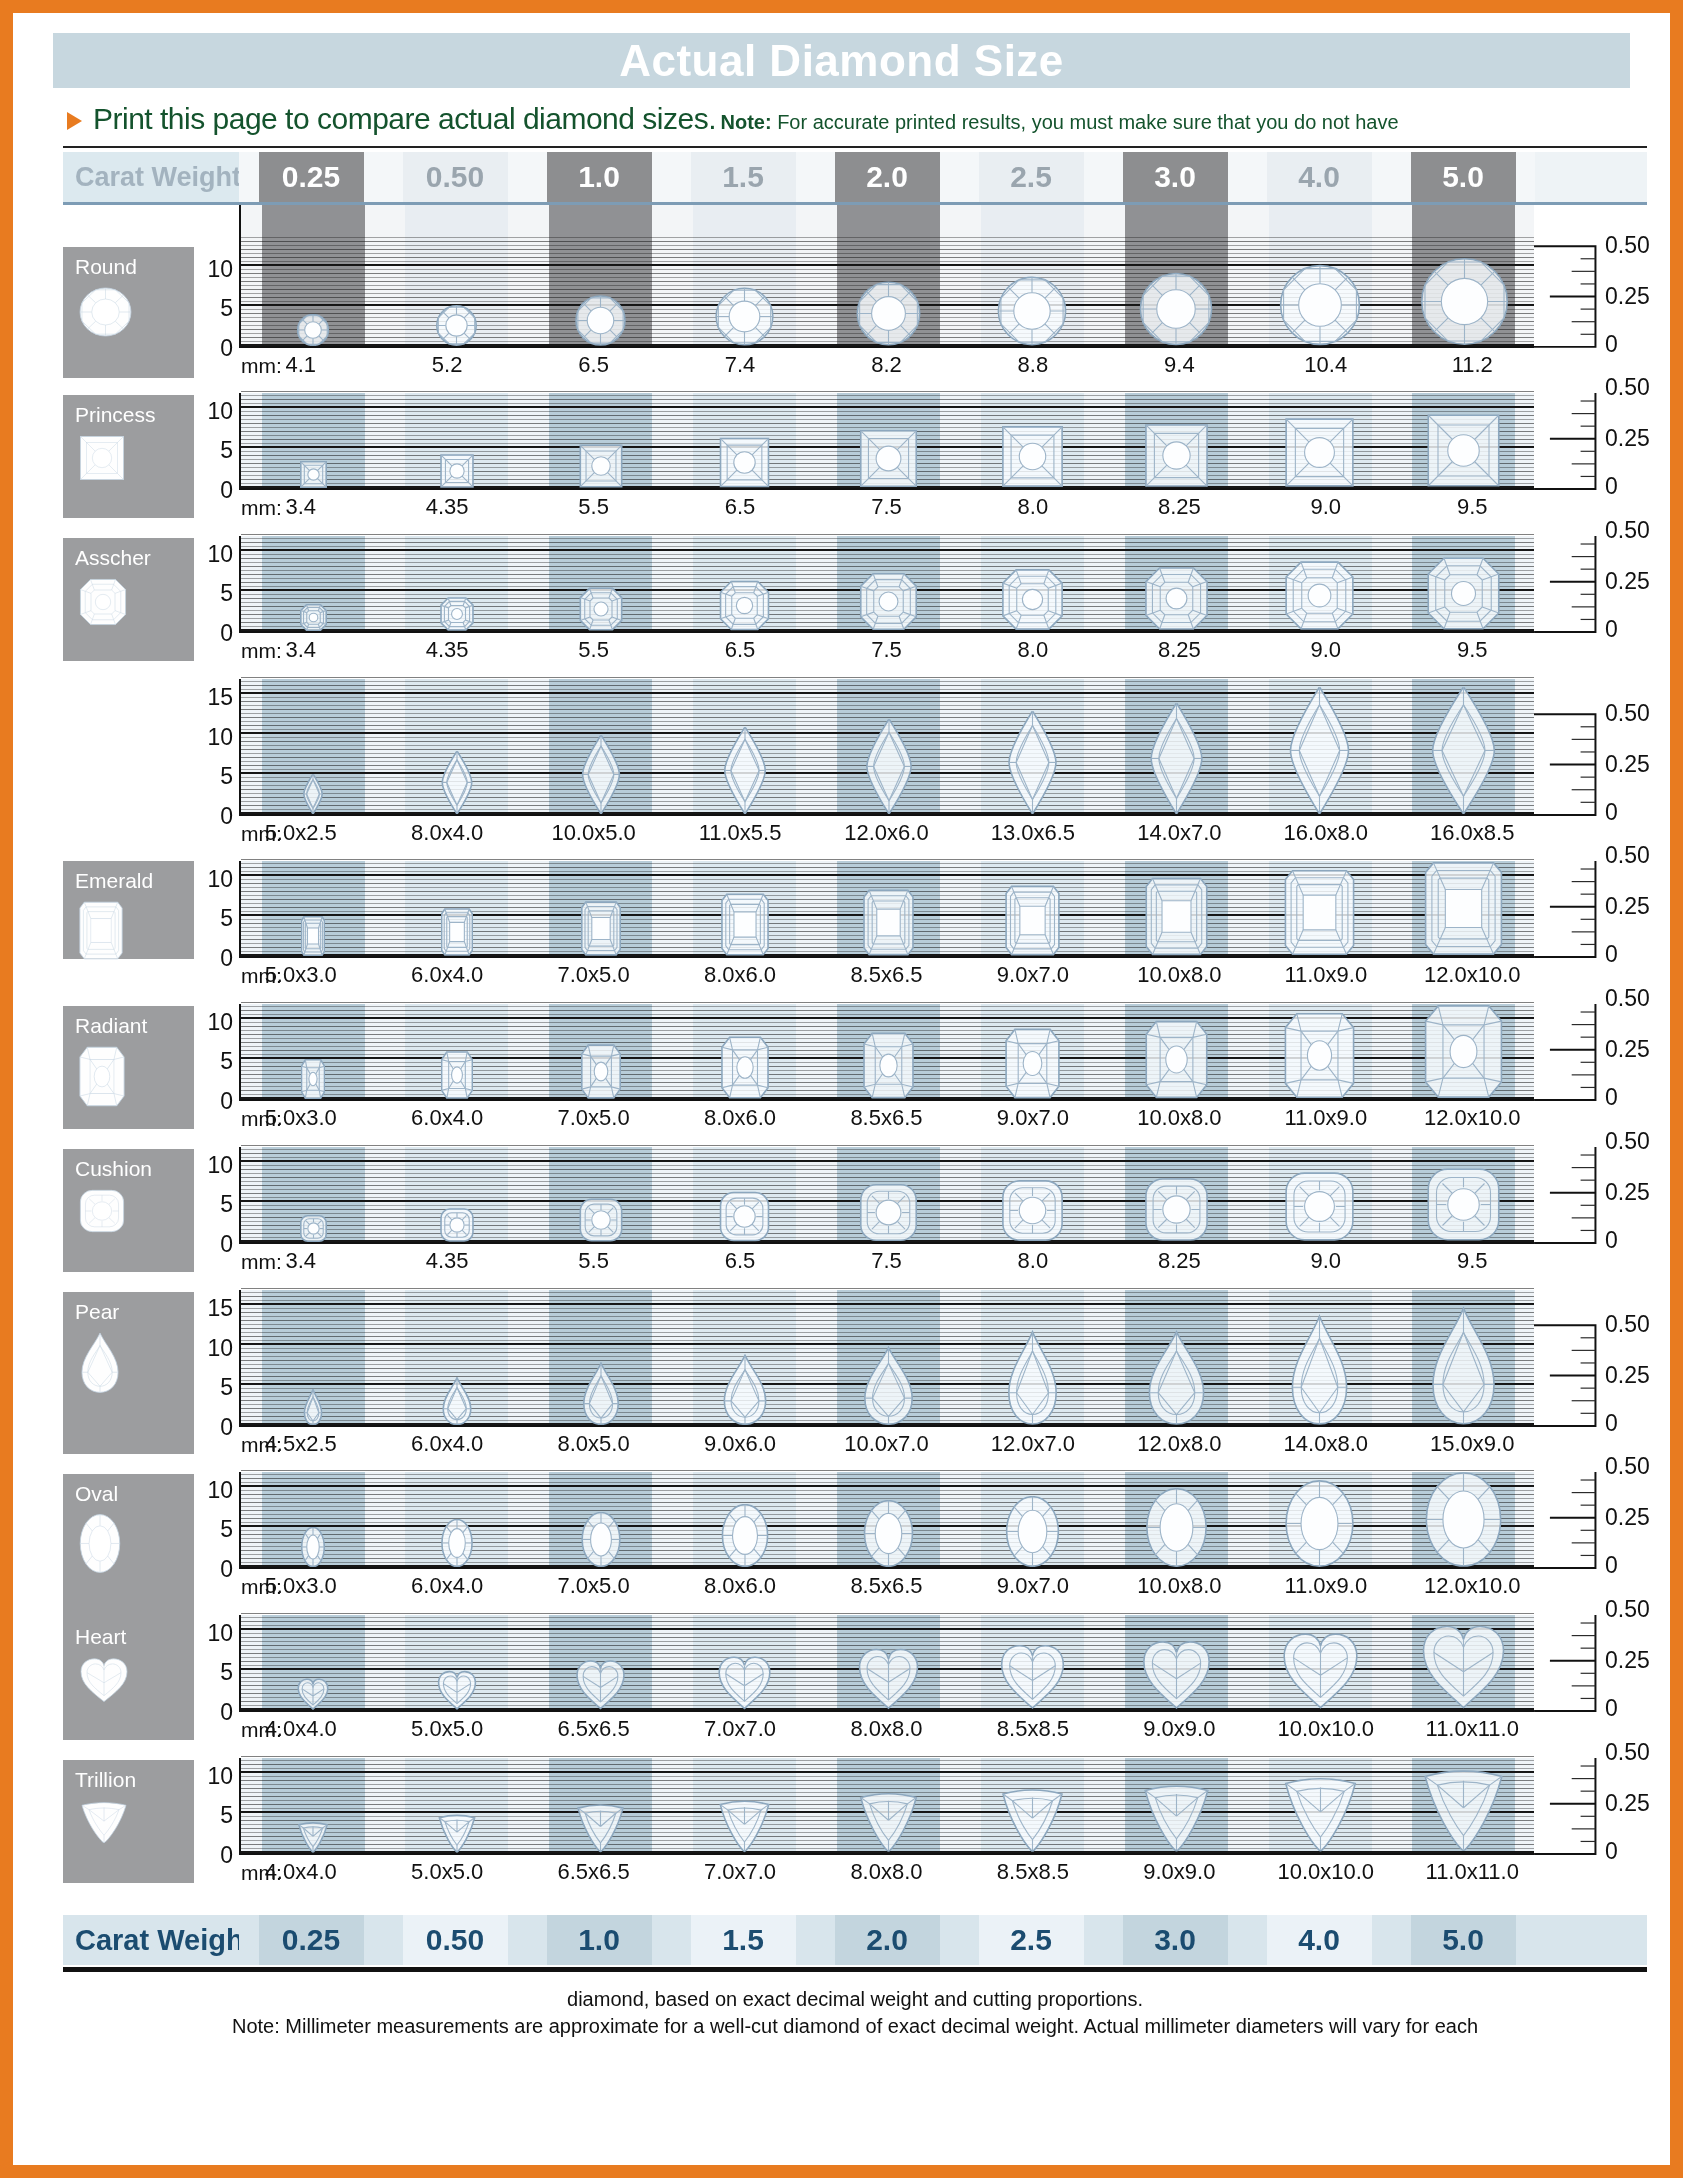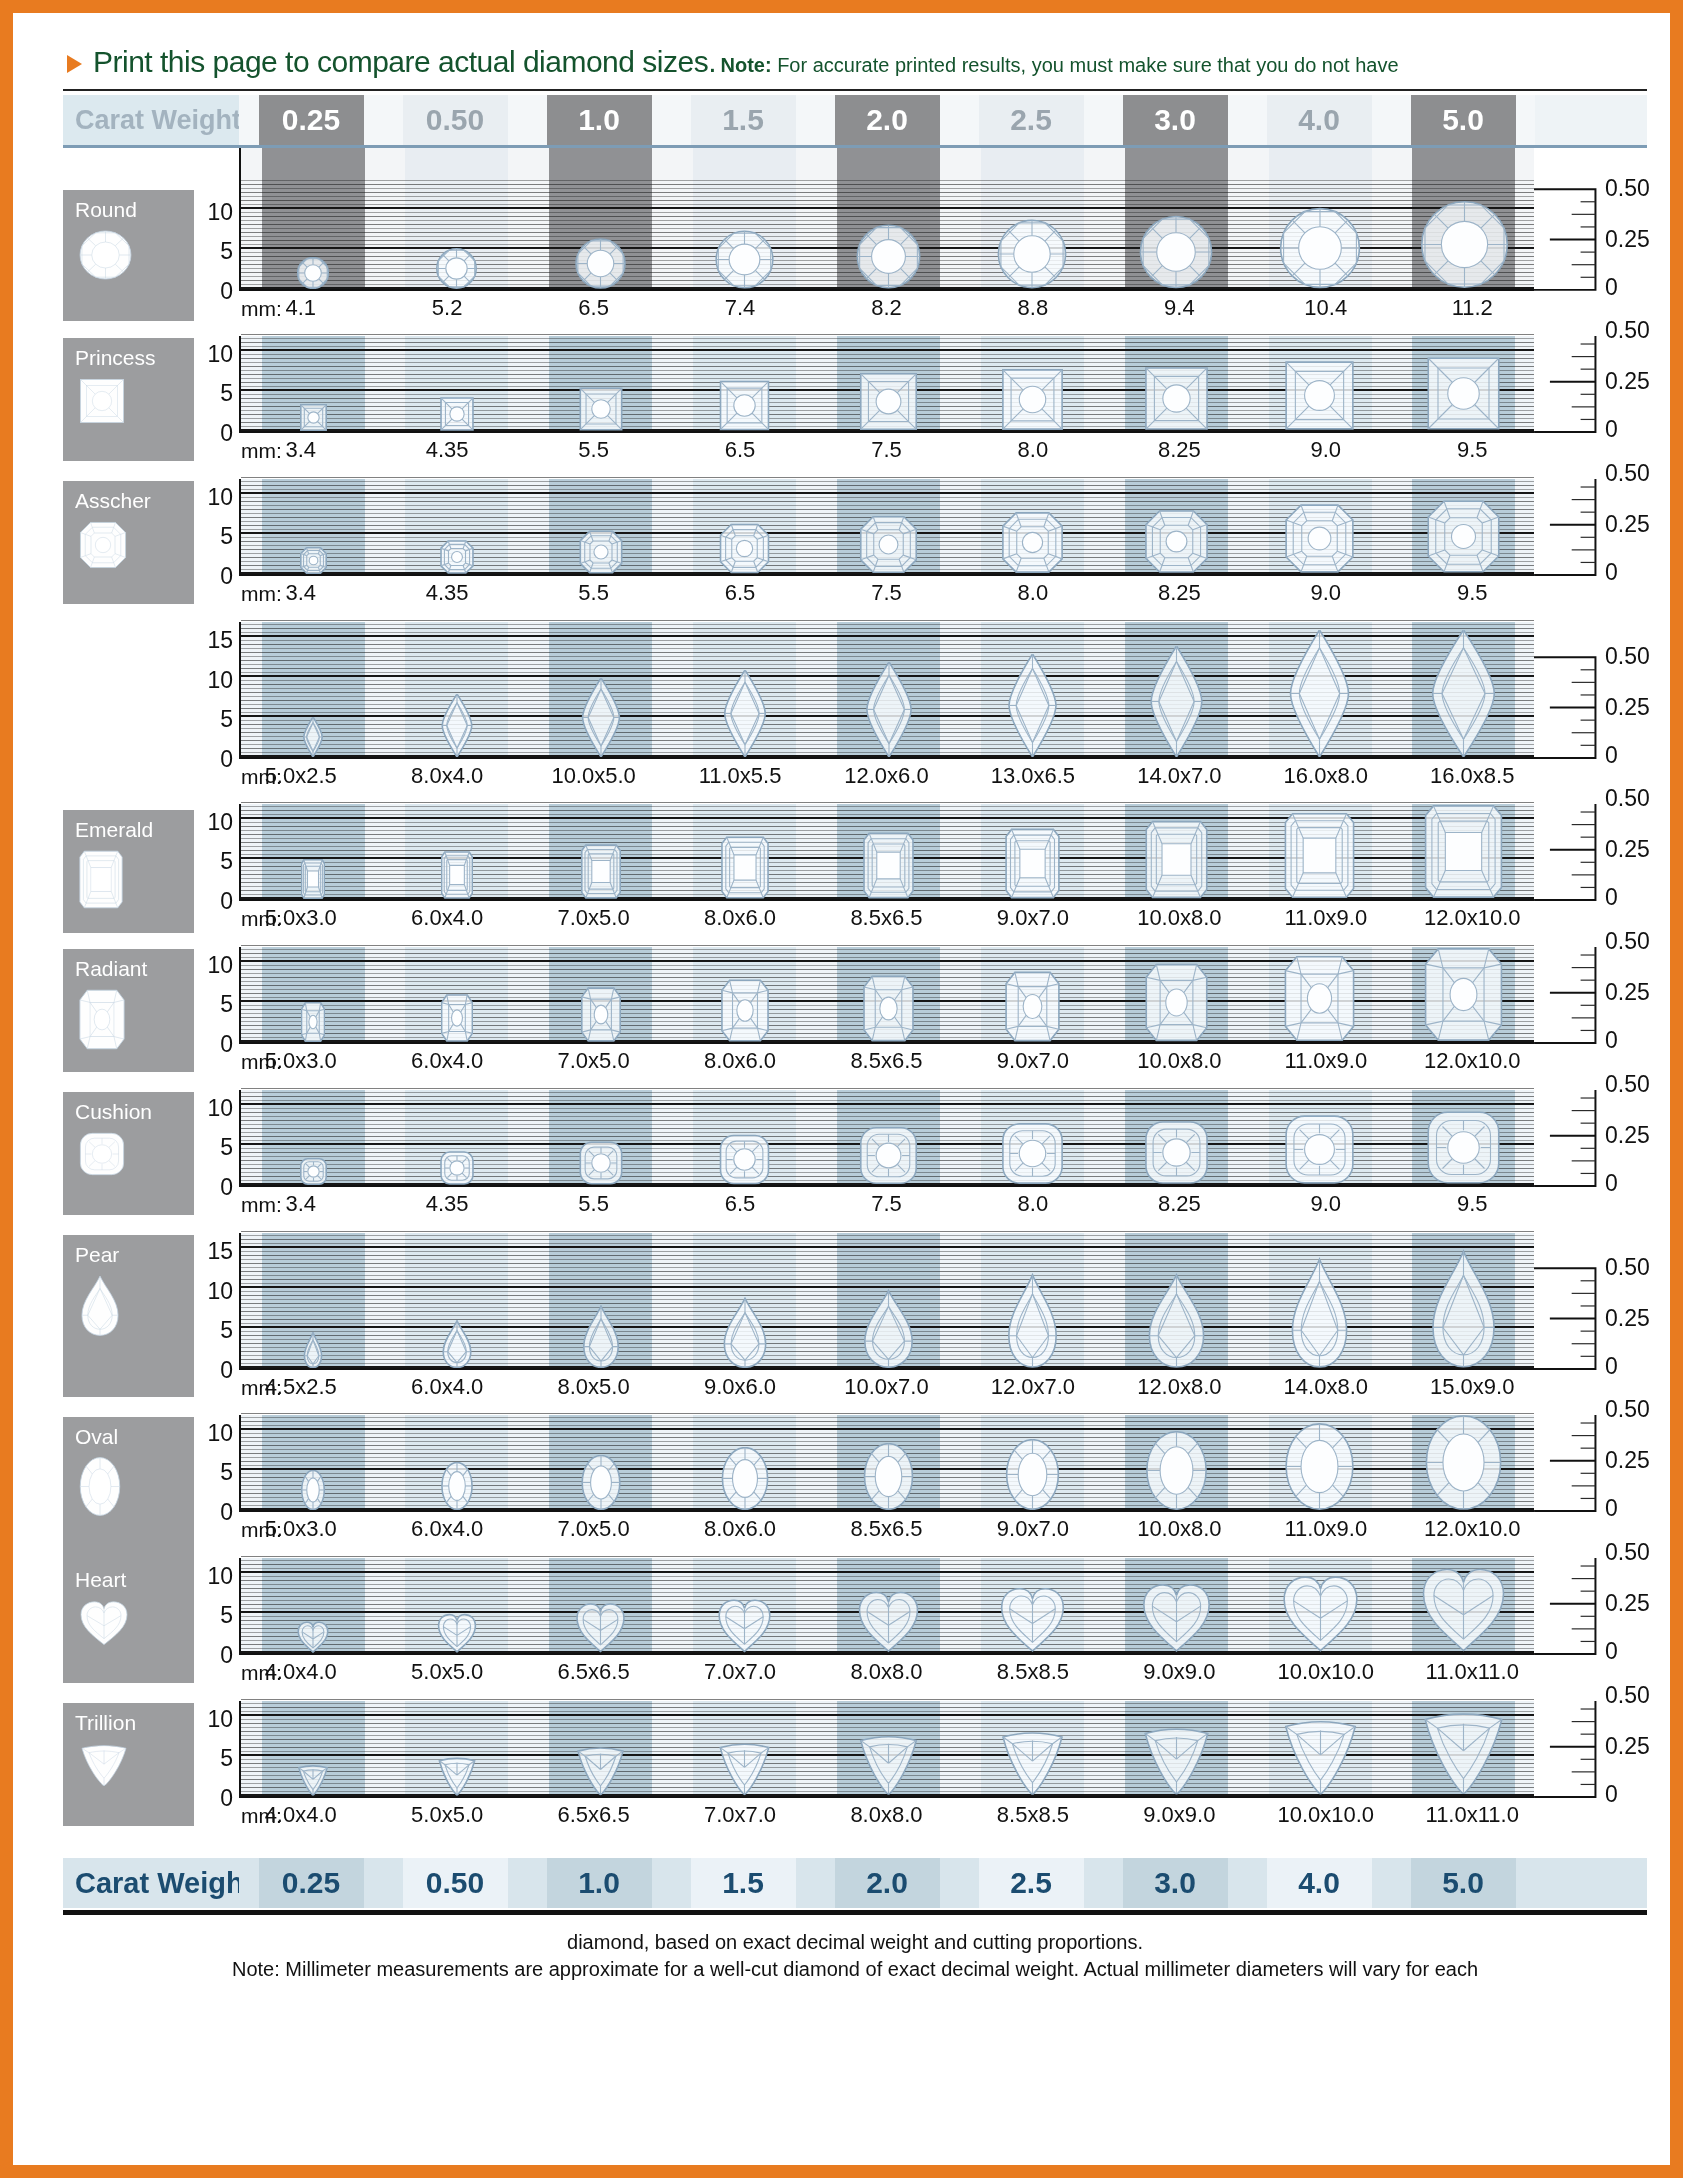--- a/index.html
+++ b/index.html
@@ -75,20 +75,23 @@
   .rulerbox{position:absolute;left:1471px;width:113px;top:0;}
   .rl{stroke:#111;stroke-width:2px;fill:none;}
   .rt{stroke:#2a2a2a;stroke-width:1.2px;}
   .inlabel{position:absolute;left:71px;font-size:23px;color:#111;}
   .notezone{margin-top:14px;text-align:center;color:#111;font-size:20px;line-height:1.35;}
 </style>
 </head>
 <body>
 
 <div class="page">
+  <div class="titlebar">
+    <h1>Actual Diamond Size</h1>
+  </div>
 
   <div class="printblock">
     <span class="arrow"></span>
     <span class="printmain">Print this page to compare actual diamond sizes.</span>
     <span class="printnote"><b>Note:</b><span> For accurate printed results, you must make sure that you do not have</span></span>
   </div>
 
   <div class="chartwrap">
     <div class="rule-top"></div>
 
@@ -547,21 +550,21 @@
               <line class="rl" x1="62" y1="86.2" x2="16" y2="86.2"></line>
               <line class="rt" x1="62" y1="73.5" x2="47" y2="73.5"></line>
               <line class="rt" x1="62" y1="60.8" x2="38" y2="60.8"></line>
               <line class="rt" x1="62" y1="48.1" x2="47" y2="48.1"></line>
             </svg>
           <div class="inlabel" style="bottom:89px">0.50</div>
           <div class="inlabel" style="bottom:38px">0.25</div>
           <div class="inlabel" style="bottom:-10px">0</div></div>
         </div>
         <div class="shape-row" style="height: 131px;">
-          <div class="sidebox" style="top:6px;height:123px">
+          <div class="sidebox" style="top:0;height:98px">
       <div class="sidename">Emerald</div>
       <div class="sideglyph"><svg class="gl" width="44" height="59" viewBox="0 0 100 100" preserveAspectRatio="none">
                 <path class="o" d="M12,2H88L98,12V88L88,98H12L2,88V12Z"></path>
                 <path class="i" d="M16,10H84L90,16V84L84,90H16L10,84V16ZM20,18H80L82,20V80L80,82H20L18,80V20Z"></path>
                 <rect x="27" y="30" width="46" height="40" class="i2"></rect>
                 <path class="i" d="M12,2 27,30M88,2 73,30M88,98 73,70M12,98 27,70"></path>
               </svg></div>
           </div>
           <div class="axis" style="height:97px">
             <div class="tick" style="bottom:-11px">0</div>

